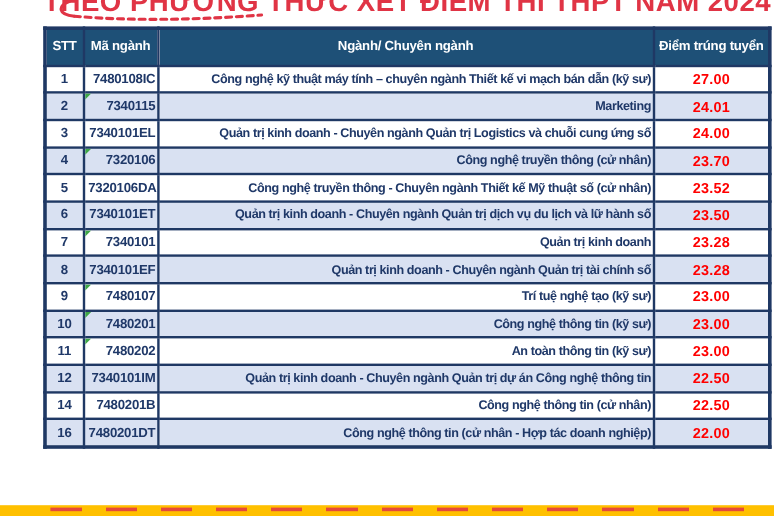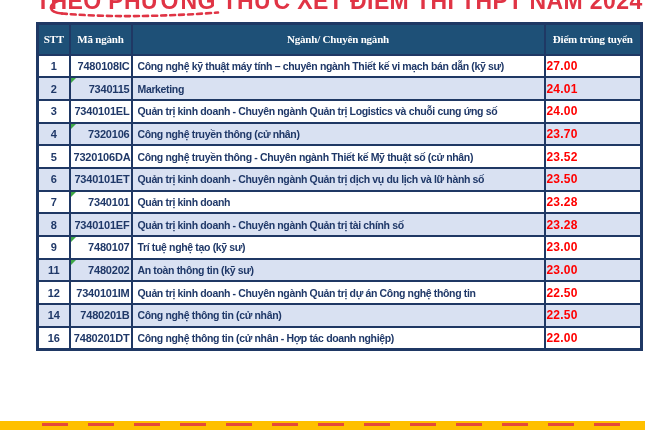--- a/index.html
+++ b/index.html
@@ -31,29 +31,29 @@
     border-collapse:collapse;table-layout:fixed;
     border:3px solid var(--border);
   }
   th,td{
     border:2px solid var(--border);
     color:var(--text-navy);
     font-weight:bold;
     overflow:hidden;white-space:nowrap;
     vertical-align:middle;
   }
-  thead tr{height:31px;font-family:Liberation Serif, serif;}
+  thead tr{height:31px;}
   tbody tr{height:22.7px;}
   tbody tr:nth-child(even){background:var(--row-alt);}
   tbody tr:nth-child(odd){background:var(--row-main);}
   th{background:var(--header-bg);color:#ffffff;font-size:11px;text-align:center;letter-spacing:-0.2px;}
   .c-stt{font-size:11px;text-align:center;}
   .c-code{font-size:11px;text-align:right;padding-left:3px;letter-spacing:-0.2px;position:relative;}
-  .c-major{font-size:10.5px;text-align:left;padding-left:5px;letter-spacing:-0.35px;}
-  .c-score{font-size:12px;color:var(--score-red);letter-spacing:0.2px;}
+  .c-major{font-size:10.5px;text-align:right;padding-left:16px;letter-spacing:-0.35px;}
+  .c-score{font-size:12px;text-align:center;color:var(--score-red);letter-spacing:0.2px;}
   .tri{
     position:absolute;top:0;left:0;width:0;height:0;
     border-top:5px solid var(--triangle-green);
     border-right:5px solid transparent;
   }
 
   
   .bottom-bar{
     position:absolute;left:0;top:421px;width:645px;height:9px;
     background:var(--banner-yellow);
@@ -140,20 +140,26 @@
           <td class="c-major">Quản trị kinh doanh - Chuyên ngành Quản trị tài chính số</td>
           <td class="c-score">23.28</td>
         </tr>
         <tr>
           <td class="c-stt">9</td>
           <td class="c-code">7480107<span class="tri"></span></td>
           <td class="c-major">Trí tuệ nghệ tạo (kỹ sư)</td>
           <td class="c-score">23.00</td>
         </tr>
         <tr>
+          <td class="c-stt">10</td>
+          <td class="c-code">7480201<span class="tri"></span></td>
+          <td class="c-major">Công nghệ thông tin (kỹ sư)</td>
+          <td class="c-score">23.00</td>
+        </tr>
+        <tr>
           <td class="c-stt">11</td>
           <td class="c-code">7480202<span class="tri"></span></td>
           <td class="c-major">An toàn thông tin (kỹ sư)</td>
           <td class="c-score">23.00</td>
         </tr>
         <tr>
           <td class="c-stt">12</td>
           <td class="c-code">7340101IM</td>
           <td class="c-major">Quản trị kinh doanh - Chuyên ngành Quản trị dự án Công nghệ thông tin</td>
           <td class="c-score">22.50</td>

